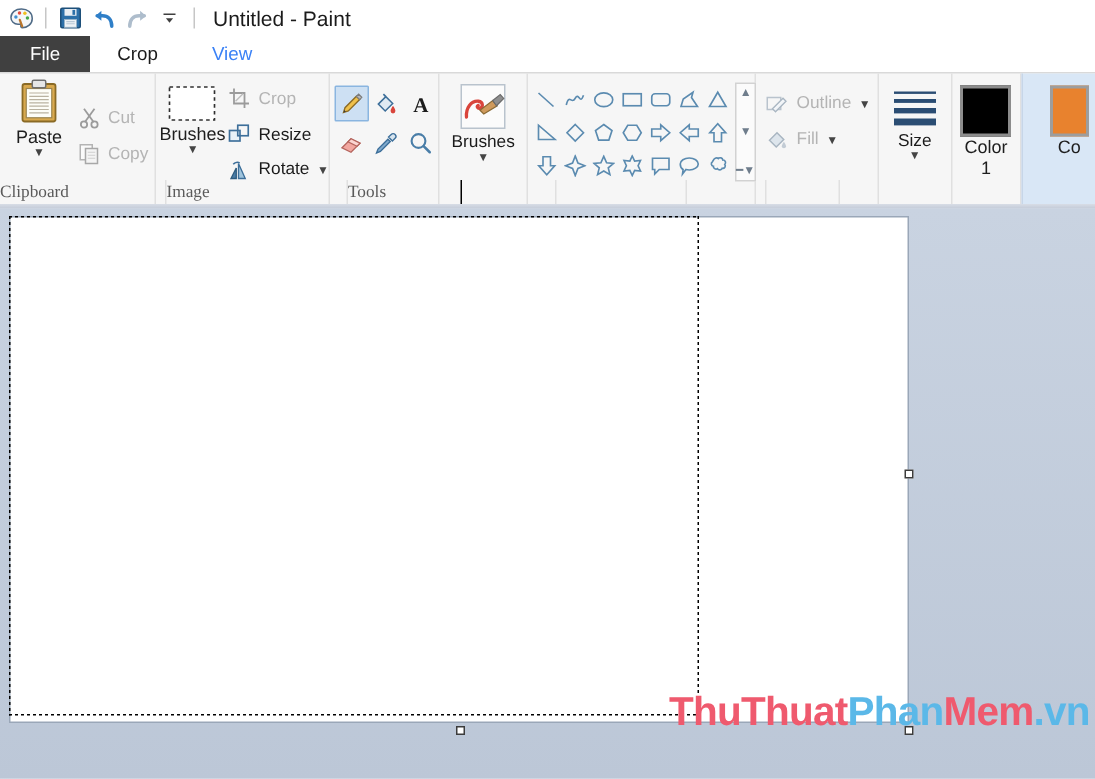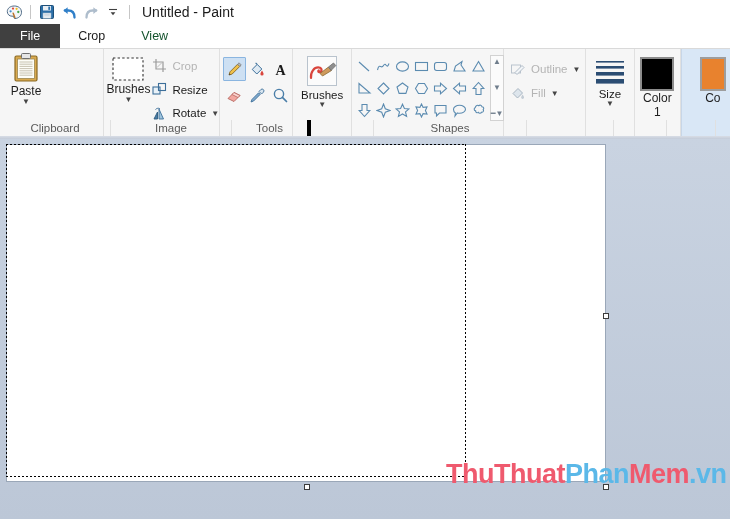--- a/index.html
+++ b/index.html
@@ -25,33 +25,33 @@
   .tabbar{
     position:absolute;left:0;top:24px;width:730px;height:24px;
     background:#ffffff;display:flex;align-items:flex-end;
   }
   .tab{
     height:24px;line-height:24px;padding:0 18px;font-size:12.5px;color:#1b1b1b;
     box-sizing:border-box;white-space:nowrap;
   }
   .tab-file{background:#404040;color:#ffffff;padding:0 20px;}
   .tab-active{background:#ffffff;}
-  .tab-inactive{background:#ffffff;color:#14532d;}
+  .tab-inactive{background:#ffffff;color:#3b82f6;}
 
   
   .ribbon{
     position:absolute;left:0;top:48px;width:730px;height:88px;
     background:#f6f6f6;border-top:1px solid #d9d9d9;
     box-sizing:border-box;display:flex;
   }
   .ribbon-labels{
     position:absolute;left:0;top:120px;width:730px;height:16px;
     display:flex;font-size:11.5px;color:#5a5a5a;pointer-events:none;
   }
-  .rl{text-align:center;line-height:16px;}
+  .rl{line-height:16px;font-family:Liberation Serif, serif;}
   .ribbon-bottom{
     position:absolute;left:0;top:136px;width:730px;height:3px;
     background:linear-gradient(#d8dde6,#c3cbd8);
   }
   .grp{position:relative;height:88px;box-sizing:border-box;
        border-right:1px solid #e0e0e0;}
 
   .bigbtn{display:flex;flex-direction:column;align-items:center;justify-content:flex-start;
           padding-top:5px;width:100%;}
   .bigbtn .lbl{font-size:11.5px;color:#1b1b1b;margin-top:1px;text-align:center;line-height:12px;}
@@ -222,20 +222,43 @@
                 <line x1="8.5" y1="16.6" x2="21.5" y2="16.6"></line>
               <line x1="8.5" y1="18.8" x2="21.5" y2="18.8"></line>
                 <line x1="8.5" y1="21" x2="21.5" y2="21"></line>
               <line x1="8.5" y1="23.2" x2="21.5" y2="23.2"></line>
             </g>
           </svg>
           <div class="lbl">Paste</div>
           <div class="caret">▼</div>
         </div>
 
+        <div class="cutcopy-col">
+          <div class="smallrow dim">
+            <svg width="15" height="15" viewBox="0 0 15 15">
+              <line x1="4" y1="1.5" x2="10.5" y2="10.5" stroke="#9b9b9b" stroke-width="1.2"></line>
+              <line x1="11" y1="1.5" x2="4.5" y2="10.5" stroke="#9b9b9b" stroke-width="1.2"></line>
+              <circle cx="4" cy="12" r="2.1" fill="none" stroke="#9b9b9b" stroke-width="1.2"></circle>
+              <circle cx="11" cy="12" r="2.1" fill="none" stroke="#9b9b9b" stroke-width="1.2"></circle>
+            </svg>
+            <span class="txt">Cut</span>
+          </div>
+          <div class="smallrow dim">
+            <svg width="15" height="15" viewBox="0 0 15 15">
+              <rect x="1.5" y="1.5" width="8" height="10" fill="#fafafa" stroke="#b4b4b4" stroke-width="1"></rect>
+              <rect x="5" y="4" width="8" height="10" fill="#f4f4f4" stroke="#a8a8a8" stroke-width="1"></rect>
+              <g stroke="#cfcfcf" stroke-width="0.7">
+                <line x1="6.5" y1="6.5" x2="11.5" y2="6.5"></line>
+                  <line x1="6.5" y1="8.5" x2="11.5" y2="8.5"></line>
+                <line x1="6.5" y1="10.5" x2="11.5" y2="10.5"></line>
+              </g>
+            </svg>
+            <span class="txt">Copy</span>
+          </div>
+        </div>
       </div>
     </div>
 
     <div class="grp grp-img">
       <div class="img-flex">
         <div class="select-col">
           <svg width="34" height="26" viewBox="0 0 34 26">
             <rect x="2" y="2" width="30" height="22" fill="#ffffff" stroke="#303030" stroke-width="1.1" stroke-dasharray="2.4 2.2"></rect>
           </svg>
           <div class="lbl">Brushes</div>
@@ -493,23 +516,22 @@
       <div class="swatch-wrap" style="padding-top:8px">
         <div class="swatch" style="background:#e8822e;width:26px;height:34px;margin-left:14px;border-color:#9d9d9d"></div>
         <div class="lbl" style="margin-left:14px">Co</div>
       </div>
     </div>
   </div>
 
   <div class="ribbon-labels">
     <div class="rl" style="width:110px;border-right:1px solid #e0e0e0">Clipboard</div>
     <div class="rl" style="width:120px;border-right:1px solid #e0e0e0">Image</div>
-    <div class="rl" style="width:75px;border-right:4px solid #000000">Tools</div>
+    <div class="rl" style="width:75px;border-right:1px solid #000000">Tools</div>
     <div class="rl" style="width:62px;border-right:1px solid #e0e0e0"></div>
-    <div class="rl" style="width:152px;border-right:1px solid #e0e0e0">Shapes</div>
     <div class="rl" style="width:86px;border-right:1px solid #e0e0e0"></div>
     <div class="rl" style="width:52px;border-right:1px solid #e0e0e0"></div>
     <div class="rl" style="width:48px;border-right:1px solid #e0e0e0"></div>
   </div>
   <div class="ribbon-bottom"></div>
 
   <div class="work">
     <div class="work-inner">
 
       <div class="canvas"></div>

